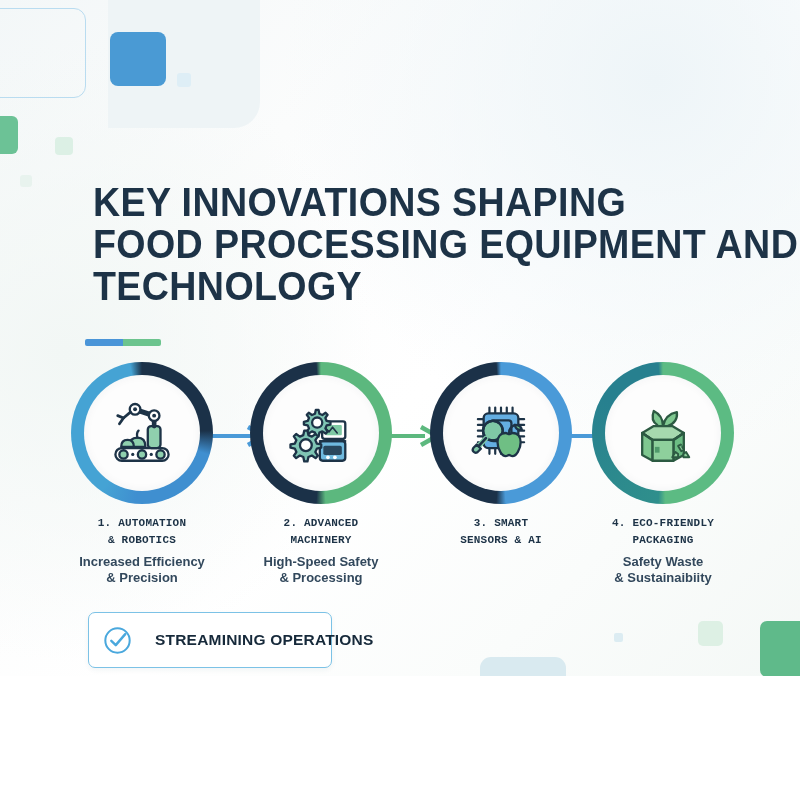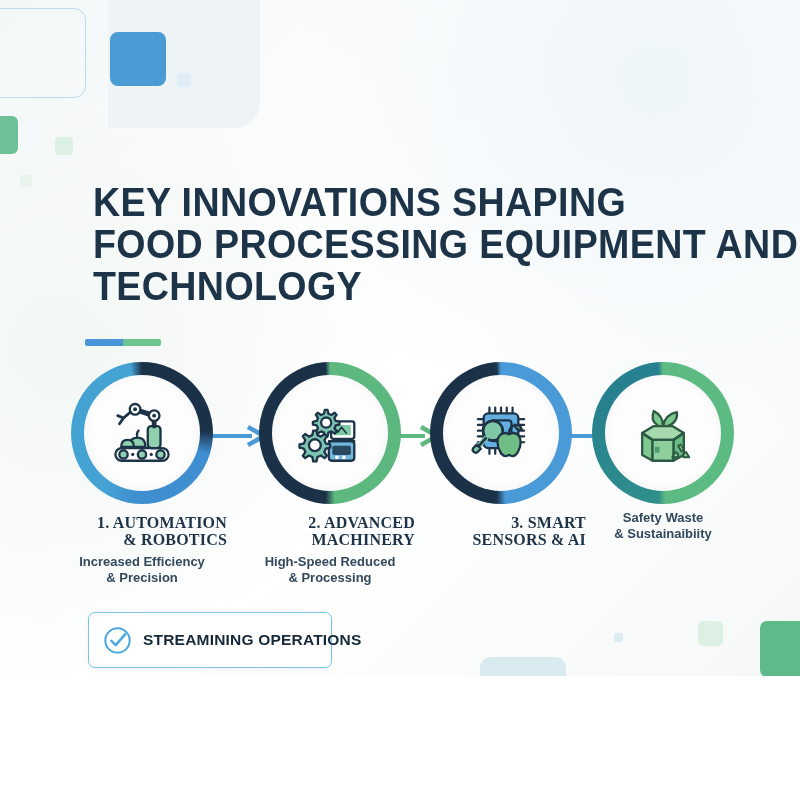--- a/index.html
+++ b/index.html
@@ -42,40 +42,40 @@
     position:absolute;left:13px;top:13px;width:116px;height:116px;border-radius:50%;
     background:#fdfdfd;
     box-shadow:inset 0 0 10px rgba(30,60,80,0.05);
   }
   .ring-icon{position:absolute;left:13px;top:13px;width:116px;height:116px;
     display:flex;align-items:center;justify-content:center;}
   .ring-icon svg{width:74px;height:74px;display:block;}
 
   .step-title{
     margin-top:11px;
-    font-family:Liberation Serif, serif;
-    font-weight:700;font-size:16px;line-height:16.5px;letter-spacing:0.2px;
-    color:#1d3347;text-transform:uppercase;text-align:right;
+    font-family:Liberation Mono, monospace;
+    font-weight:700;font-size:11px;line-height:16.5px;letter-spacing:0.2px;
+    color:#1d3347;text-transform:uppercase;
   }
   .step-sub{
     margin-top:6px;
     font-family:"Liberation Sans",sans-serif;
     font-weight:700;font-size:13px;line-height:16px;color:#32485c;
   }
 
   .arrow{position:absolute;top:62px;width:66px;height:24px;}
   .arrow svg{width:100%;height:100%;display:block;}
 
   
   #callout{
     position:absolute;left:88px;top:612px;width:244px;height:56px;
     border:1.6px solid #7cc2e6;border-radius:7px;
     background:#ffffff;
     box-shadow:0 2px 5px rgba(40,80,110,0.06);
-    display:flex;align-items:center;gap:11px;padding:0 14px;box-sizing:border-box;
+    display:flex;align-items:center;gap:23px;padding:0 14px;box-sizing:border-box;
   }
   #callout .ck{flex:0 0 auto;width:29px;height:29px;}
   #callout .ck svg{width:29px;height:29px;display:block;}
   #callout .ctext{
     font-family:"Liberation Sans Narrow","Liberation Sans",sans-serif;
     font-weight:700;font-size:15.5px;line-height:17.5px;letter-spacing:0.2px;
     color:#16293a;text-transform:uppercase;
   }
   #callout .ctext span{display:block;white-space:nowrap;}
 </style>
@@ -171,21 +171,21 @@
       <div class="step-title">
         <span>1. AUTOMATION</span><br>
         <span>&amp; ROBOTICS</span>
       </div>
       <div class="step-sub">
         <span>Increased Efficiency</span><br>
         <span>&amp; Precision</span>
       </div>
     </div>
 
-    <div class="step" style="left:245px">
+    <div class="step" style="left:236px">
       <div class="ring-wrap">
         <div class="ring" id="ring1" style="background: conic-gradient(rgb(92, 184, 126) 0deg, rgb(92, 184, 126) 176deg, rgb(27, 49, 72) 184deg, rgb(27, 49, 72) 356deg, rgb(92, 184, 126) 360deg);"></div>
         <div class="ring-inner"></div>
         <div class="ring-icon">
           <svg viewBox="0 0 64 64">
             <g fill="none" stroke="#1d3347" stroke-width="2" stroke-linejoin="round" stroke-linecap="round">
               <rect x="41" y="30" width="10" height="26" rx="2.5" fill="#8ec9e8"></rect>
               <rect x="33" y="22" width="20" height="15" rx="2" fill="#ffffff"></rect>
               <rect x="36" y="25" width="14" height="9" rx="1" fill="#7fc9a4" stroke="none"></rect>
               <path d="M36 28 L39 31 L42 27 L46 32" stroke="#1d3347" stroke-width="1.4" fill="none"></path>
@@ -204,21 +204,21 @@
               <circle cx="18.9" cy="42.5" r="5.1" fill="#ffffff"></circle>
             </g>
           </svg>
         </div>
       </div>
       <div class="step-title">
         <span>2. ADVANCED</span><br>
         <span>MACHINERY</span>
       </div>
       <div class="step-sub">
-        <span>High-Speed Reduced</span><br>
+        <span>High-Speed Safety</span><br>
         <span>&amp; Processing</span>
       </div>
     </div>
 
     <div class="step" style="left:416px">
       <div class="ring-wrap">
         <div class="ring" id="ring2" style="background: conic-gradient(rgb(74, 154, 216) 0deg, rgb(74, 154, 216) 176deg, rgb(27, 49, 72) 184deg, rgb(27, 49, 72) 356deg, rgb(74, 154, 216) 360deg);"></div>
         <div class="ring-inner"></div>
         <div class="ring-icon">
           <svg viewBox="0 0 64 64">
@@ -268,20 +268,24 @@
               <g transform="translate(40,41) scale(0.92)" stroke-width="1.8" fill="#8ed09c">
                 <path d="M8 1 L11 6 L8.5 7.4 L5.5 2.4 z"></path>
                 <path d="M13 8 L16 13 L10.5 13 L10.5 10 z"></path>
                 <path d="M3 8 L0 13 L5.5 13 L5.5 10 z"></path>
                 <path d="M8 0.5 l1.6 2.6 -1.5 0.1 z" fill="#4f9a6b" stroke="none"></path>
               </g>
             </g>
           </svg>
         </div>
       </div>
+      <div class="step-title">
+        <span>4. ECO-FRIENDLY</span><br>
+        <span>PACKAGING</span>
+      </div>
       <div class="step-sub">
         <span>Safety Waste</span><br>
         <span>&amp; Sustainaibiity</span>
       </div>
     </div>
   </div>
 
   <div id="callout" style="border-color: rgb(124, 194, 230);">
     <span class="ck">
       <svg viewBox="0 0 30 30">

